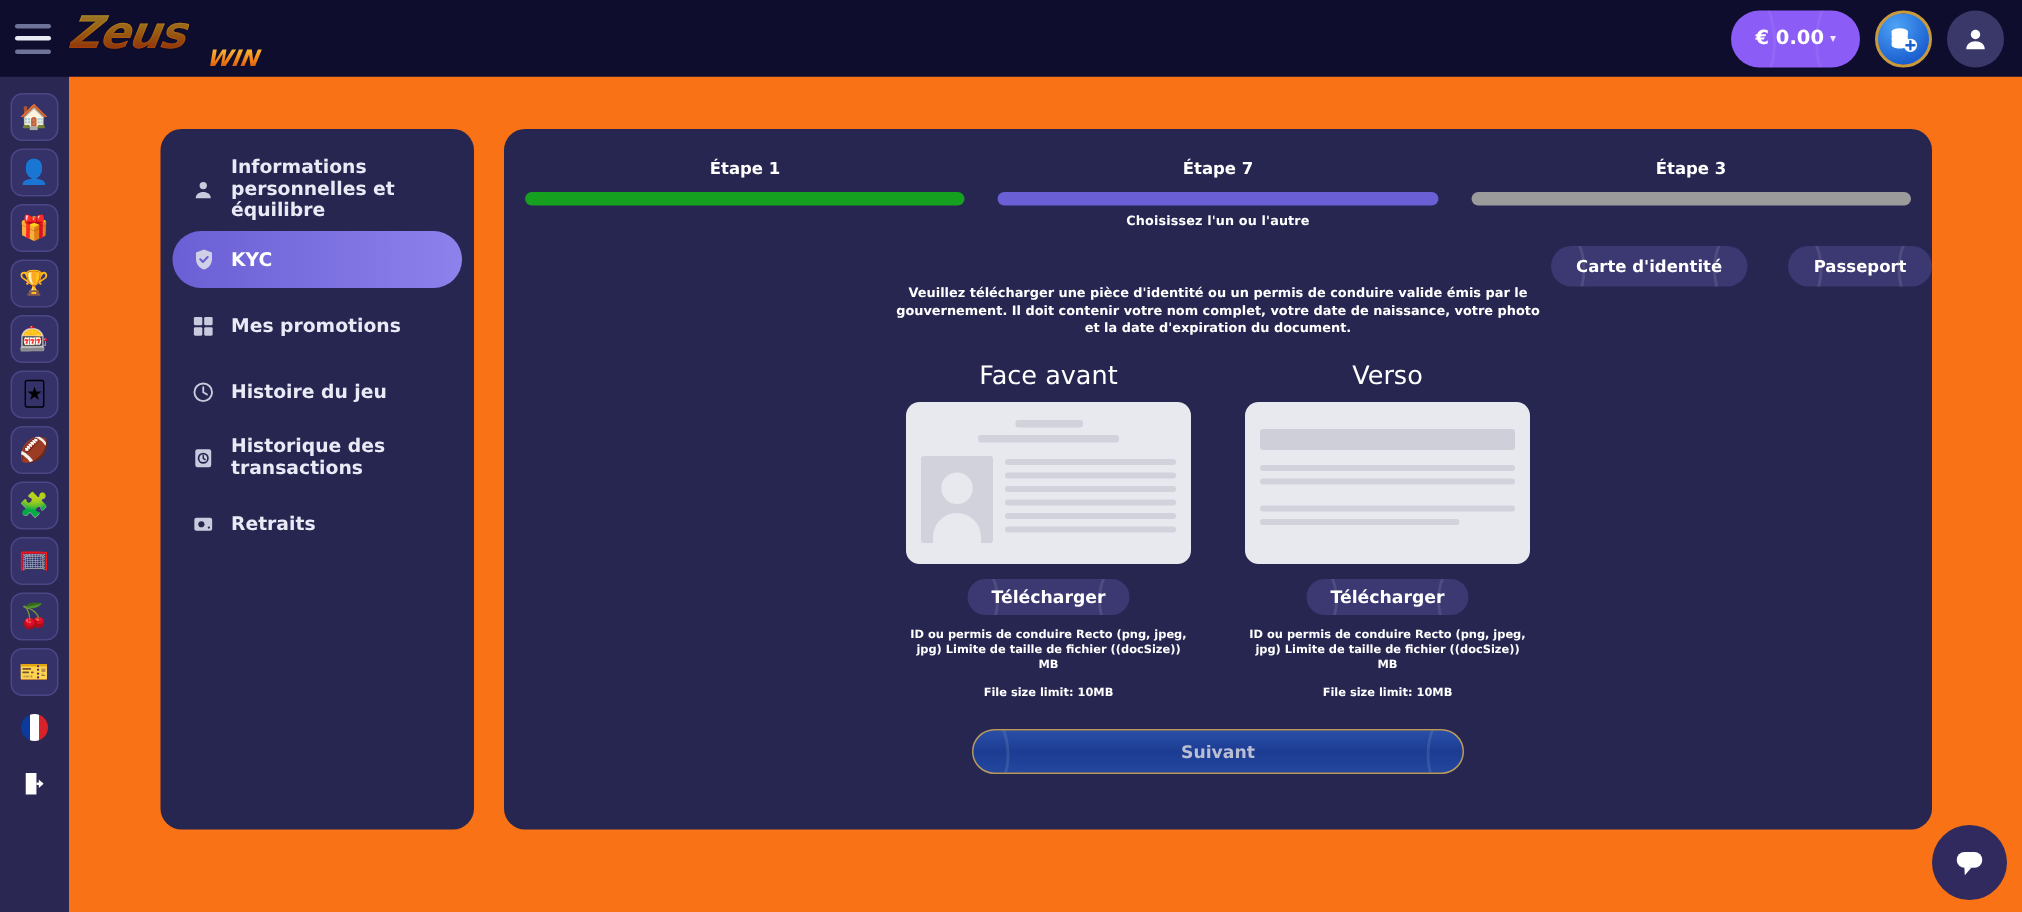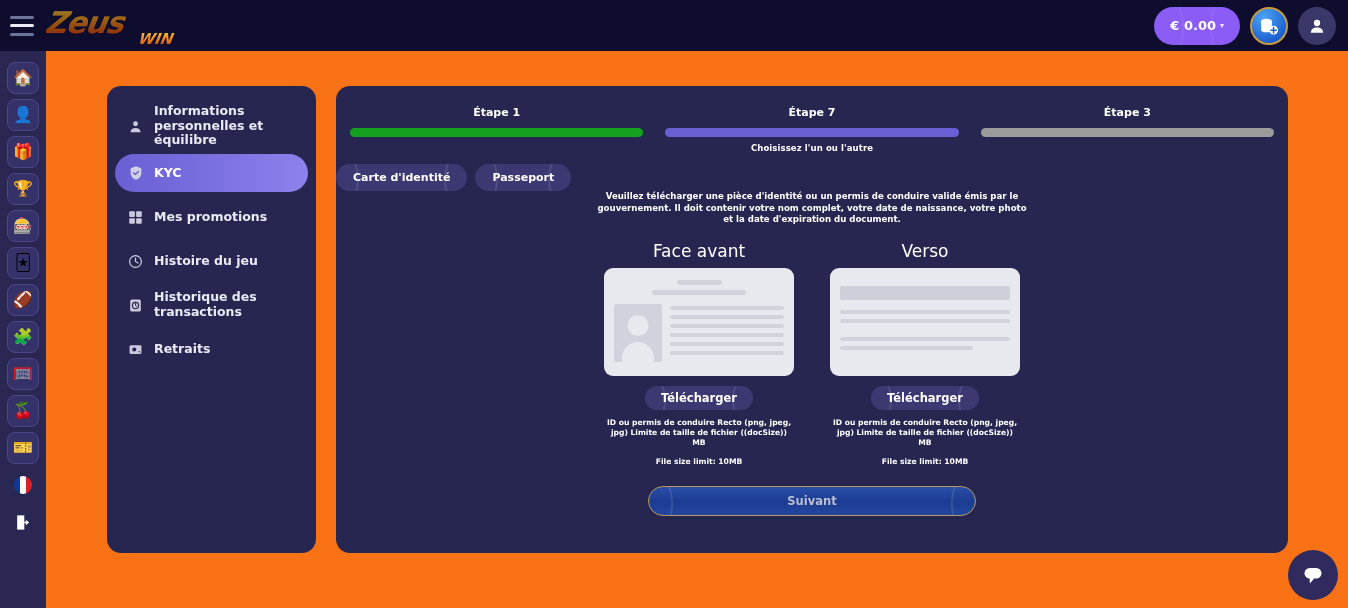--- a/index.html
+++ b/index.html
@@ -153,21 +153,21 @@
   .step-bar { height: 9px; border-radius: 5px; background: #9b9b9b; }
   .step-bar.done { background: #16a020; }
   .step-bar.active { background: #6a5fd4; }
   .step-sub {
     color: #ffffff; font-size: 8.5px; font-weight: 700;
     margin-top: 6px; letter-spacing: .1px;
   }
 
   
   .doctype-row {
-    display: flex; justify-content: flex-start; gap: 8px;
+    display: flex; justify-content: flex-end; gap: 27px;
     margin-top: 11px;
   }
   .doctype-btn {
     height: 27px; padding: 0 17px;
     border-radius: 14px;
     background: #3b3872;
     color: #ffffff; font-size: 11px; font-weight: 700;
     display: flex; align-items: center; justify-content: center;
     cursor: pointer; position: relative; overflow: hidden;
   }

